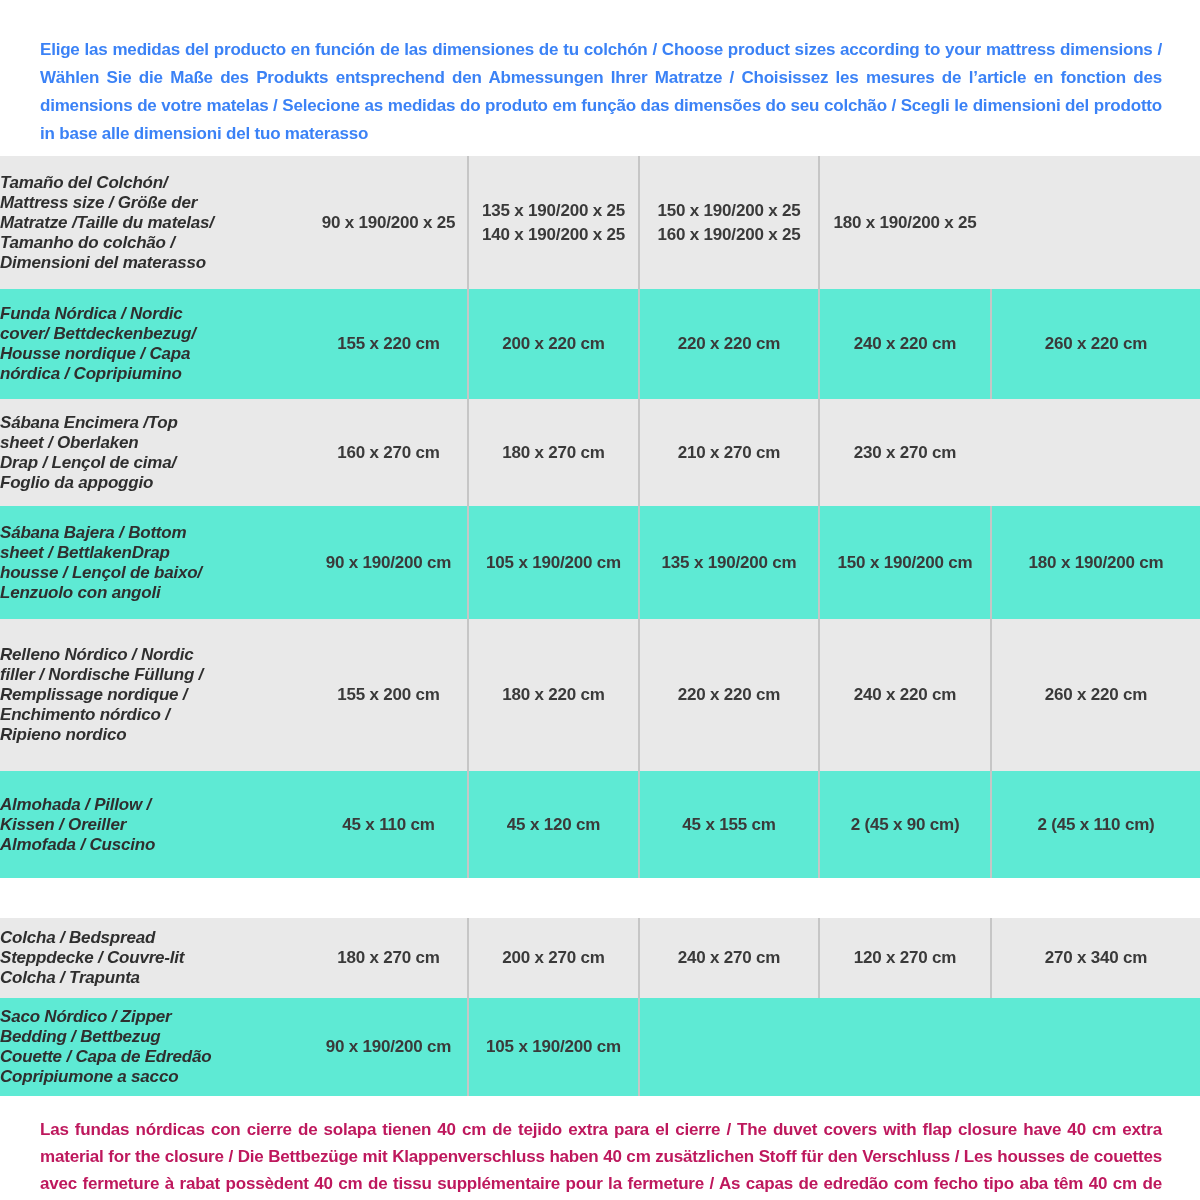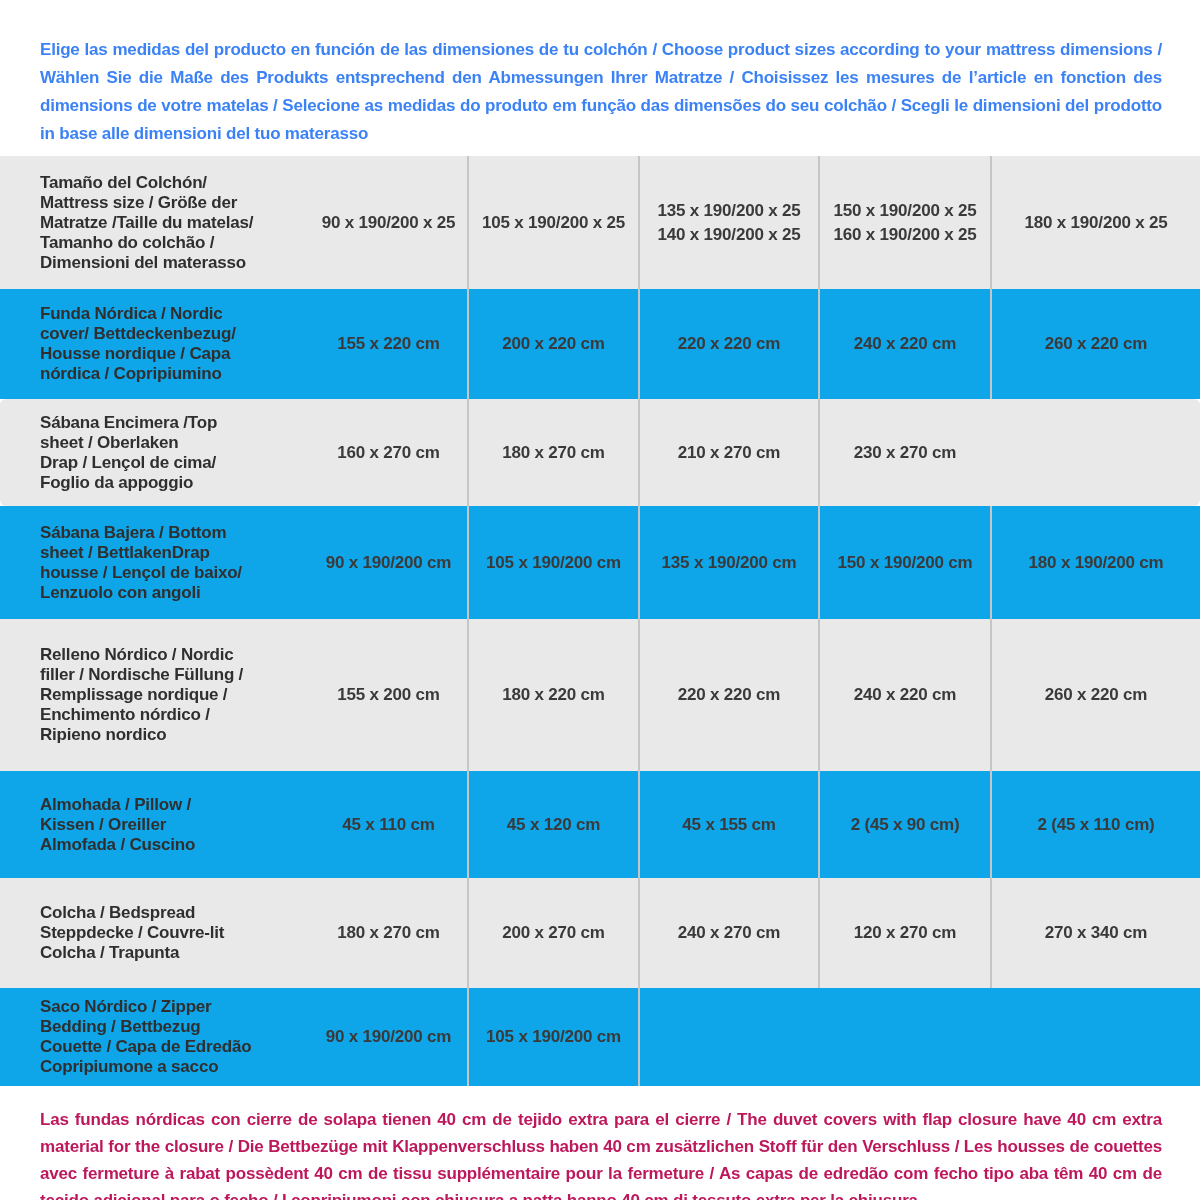--- a/index.html
+++ b/index.html
@@ -21,48 +21,49 @@
   }
 
   .size-table { margin-top:8px; width:1200px; }
 
   .row {
     display:grid;
     grid-template-columns:310px 157px 171px 180px 172px 1fr;
     width:100%;
   }
   .gray { background:#e9e9e9; }
-  .white { background:#0ea5e9; }
+  .white { background:#5eead4; }
 
   .cell {
     display:flex; align-items:center;
     font-weight:700; letter-spacing:-0.2px;
     white-space:pre-line;
     color:#333333;
   }
   .cell.label {
-    padding-left:40px; padding-right:8px;
+    padding-right:8px;
     font-size:17px; line-height:20px;
     justify-content:flex-start; text-align:left;
     color:#2f2f2f;
+    font-style:italic;
   }
   .cell.val {
     justify-content:center; text-align:center;
     font-size:17px; line-height:24px;
     color:#3a3a3a;
   }
   .bl { border-left:2px solid #c6c6c6; }
 
   .r-header { height:133px; }
   .r1 { height:110px; }
-  .r2 { height:107px;border-radius:6px; }
+  .r2 { height:107px; }
   .r3 { height:113px; }
   .r4 { height:152px; }
   .r5 { height:107px; }
-  .r6 { height:110px; }
+  .r6 { height:80px;margin-top:40px; }
   .r7 { height:98px; }
 
   .footer-note {
     margin:20px 38px 0 40px;
     font-size:17px; line-height:27px;
     font-weight:700; letter-spacing:-0.2px;
     text-align:justify;
     color:#be185d;
   }
 </style>
@@ -75,21 +76,20 @@
 
   <div class="size-table">
 
     <div class="row gray r-header">
       <div class="cell label">Tamaño del Colchón/
 Mattress size / Größe der
 Matratze /Taille du matelas/
 Tamanho do colchão /
 Dimensioni del materasso</div>
       <div class="cell val">90 x 190/200 x 25</div>
-      <div class="cell val bl">105 x 190/200 x 25</div>
       <div class="cell val bl">135 x 190/200 x 25
 140 x 190/200 x 25</div>
       <div class="cell val bl">150 x 190/200 x 25
 160 x 190/200 x 25</div>
       <div class="cell val bl">180 x 190/200 x 25</div>
     </div>
 
     <div class="row white r1">
       <div class="cell label">Funda Nórdica /  Nordic
 cover/ Bettdeckenbezug/

